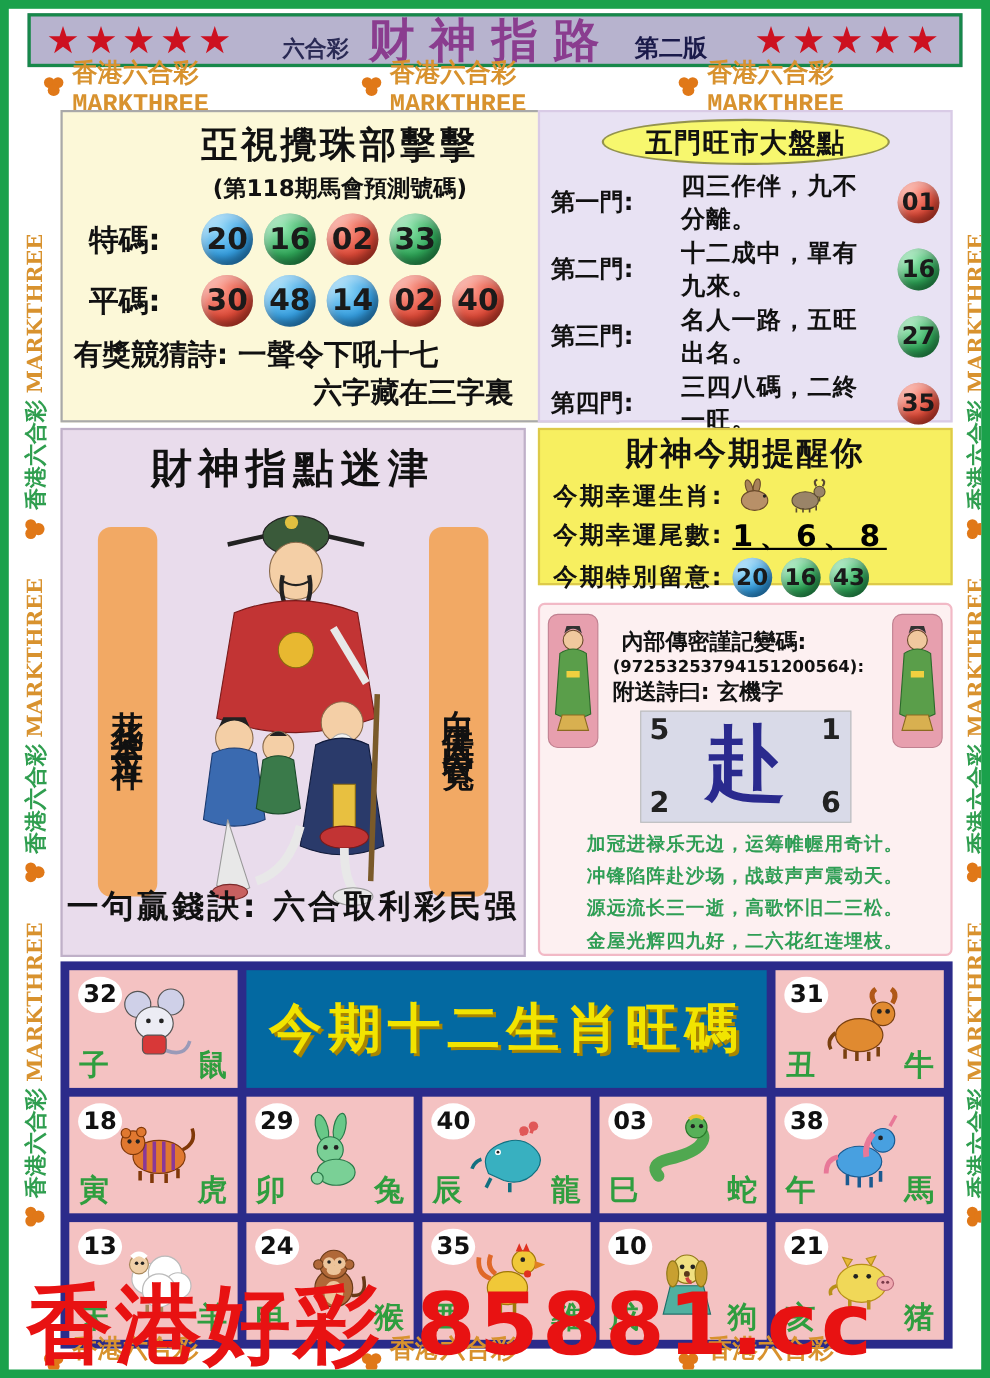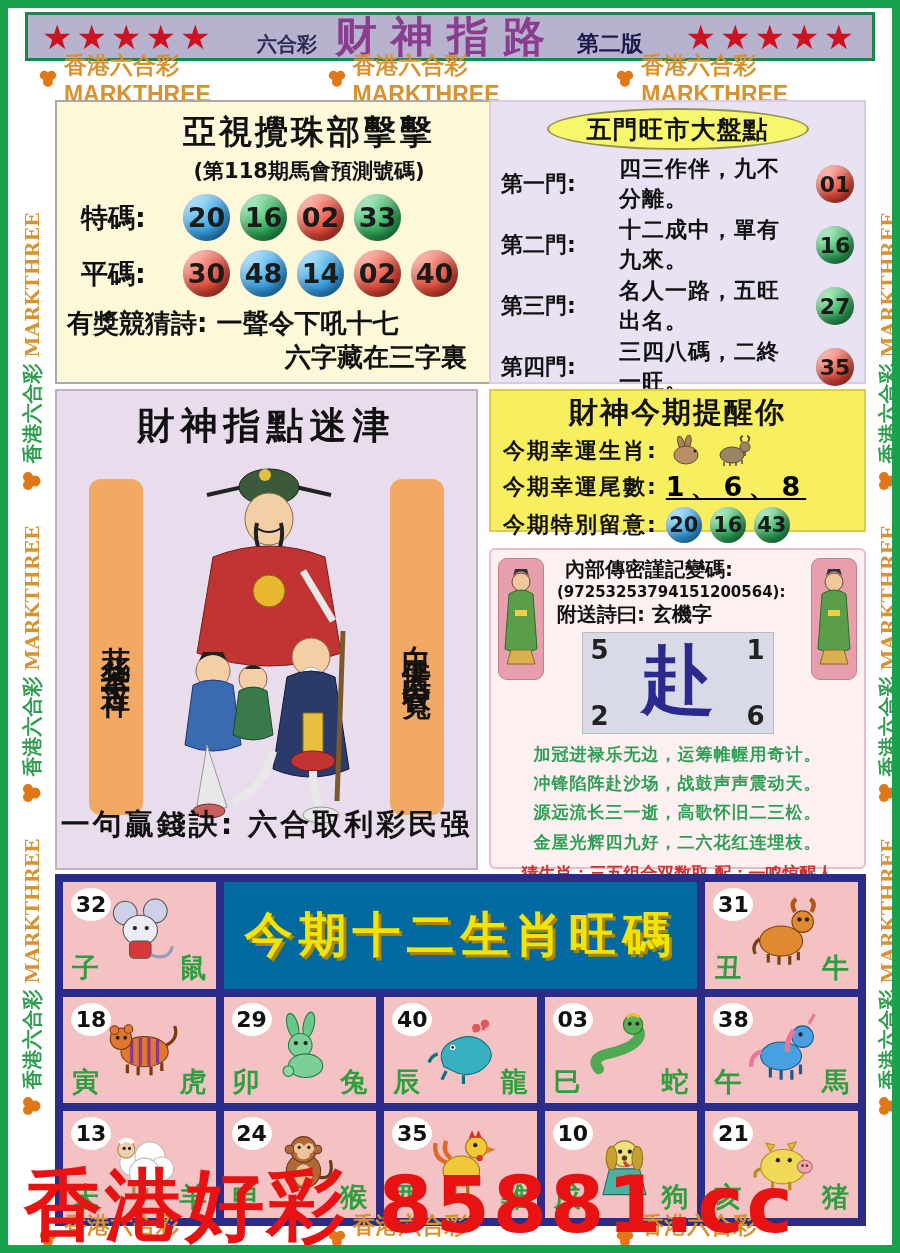--- a/index.html
+++ b/index.html
@@ -21,21 +21,21 @@
   .main-title{ font-size:42px; font-weight:900; color:#8a3d8f; letter-spacing:14px; }
   .edition{ font-size:22px; font-weight:bold; color:#1a1a4a; }
   
   .brand-row{
     position:absolute; left:30px; width:840px; height:30px;
     display:flex; align-items:center; justify-content:center; gap:26px;
   }
   .brand-row.top{ top:56px; }
   .brand-row.bottom{ top:1216px; }
   .brand-group{ display:flex; align-items:center; gap:6px; }
-  .brand-text{ color:#d8922e; font-weight:bold; font-size:23px; font-family:Liberation Sans, sans-serif; }
+  .brand-text{ color:#d8922e; font-weight:bold; font-size:23px; font-family:Liberation Mono, monospace; }
   .side-strip{
     position:absolute; width:1130px; height:28px; transform:rotate(-90deg);
     transform-origin:0 0; display:flex; align-items:center; justify-content:center; gap:34px;
   }
   .side-strip .cn{ color:#2f9e4f; font-weight:bold; font-size:20px; }
   .side-strip .en{ color:#d8922e; font-weight:bold; font-size:19px; font-family:"DejaVu Serif","Liberation Serif",serif;}
   .side-strip.left-strip{ left:10px; top:1222px; }
   .side-strip.right-strip{ left:866px; top:1222px; }
   .clover{ width:22px; height:22px; }
   
@@ -84,21 +84,21 @@
     background:#f7ef60; border:2px solid #ddca4a; padding:2px 12px;
   }
   .box-remind .rt{ text-align:center; font-size:29px; font-weight:900; color:#111; letter-spacing:2px;}
   .remind-row{ display:flex; align-items:center; gap:8px; margin-top:2px; }
   .remind-row .rl{ font-size:22px; font-weight:900; color:#111; letter-spacing:2px;}
   .remind-row .rv{ font-size:27px; font-weight:900; color:#000000; letter-spacing:6px;text-decoration:underline;}
   .zicon{ width:40px; height:32px; }
   
   .box-secret{
     position:absolute; left:481px; top:540px; width:377px; height:321px;
-    background:#fdf0f1; border:2px solid #f2b9c6; border-radius:6px; padding:6px 0;
+    background:#fdf0f1; border:2px solid #f2b9c6; border-radius:6px; padding:20px 0;
   }
   .god-card{
     position:absolute; top:8px; width:46px; height:122px; background:#e79fae;
     border:1px solid #c08090; border-radius:9px; display:flex; align-items:center; justify-content:center;
   }
   .god-card.gc-left{ left:7px; } .god-card.gc-right{ right:7px; }
   .secret-inner{ margin:0 60px; text-align:left; }
   .secret-inner .s1{ font-size:20px; font-weight:900; color:#111; padding-left:14px;}
   .secret-inner .s2{ font-size:15px; font-weight:bold; color:#111; padding-left:6px;}
   .secret-inner .s3{ font-size:20px; font-weight:900; color:#111; padding-left:6px;}

